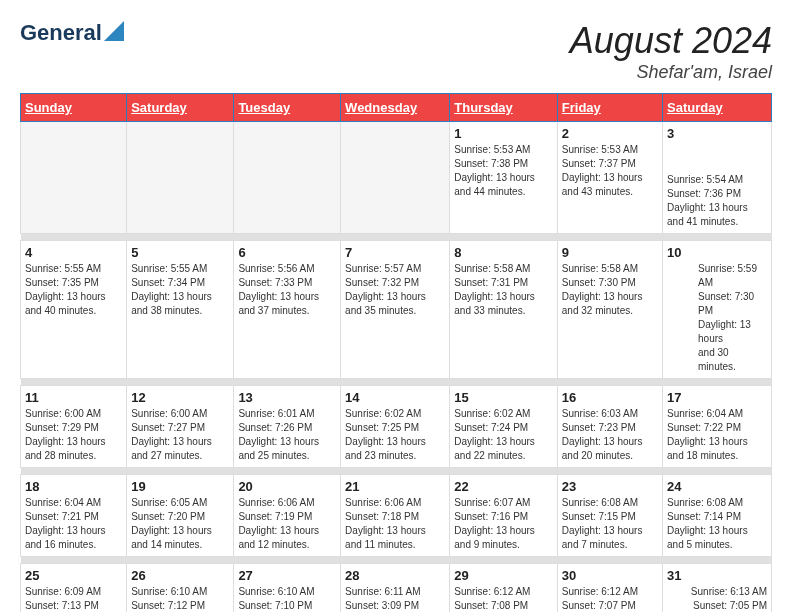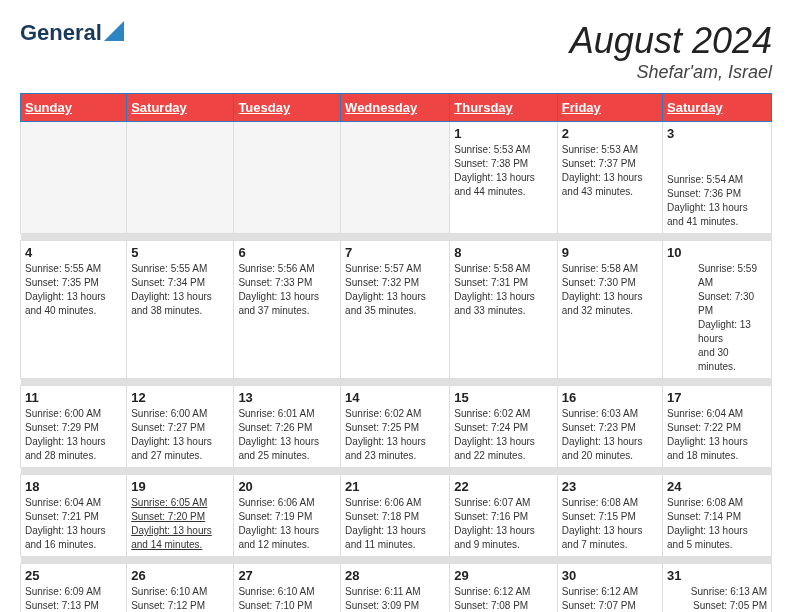--- a/index.html
+++ b/index.html
@@ -255,21 +255,21 @@
       <tr>
         <td>
           <div class="day-number">18</div>
           <div class="day-info" style="white-space: pre-line;">Sunrise: 6:04 AM
 Sunset: 7:21 PM
 Daylight: 13 hours
 and 16 minutes.</div>
         </td>
         <td>
           <div class="day-number">19</div>
-          <div class="day-info" style="white-space: pre-line; text-decoration: underline;">Sunrise: 6:05 AM
+          <div class="day-info" style="white-space: pre-line;">Sunrise: 6:05 AM
 Sunset: 7:20 PM
 Daylight: 13 hours
 and 14 minutes.</div>
         </td>
         <td>
           <div class="day-number">20</div>
           <div class="day-info" style="white-space: pre-line;">Sunrise: 6:06 AM
 Sunset: 7:19 PM
 Daylight: 13 hours
 and 12 minutes.</div>

